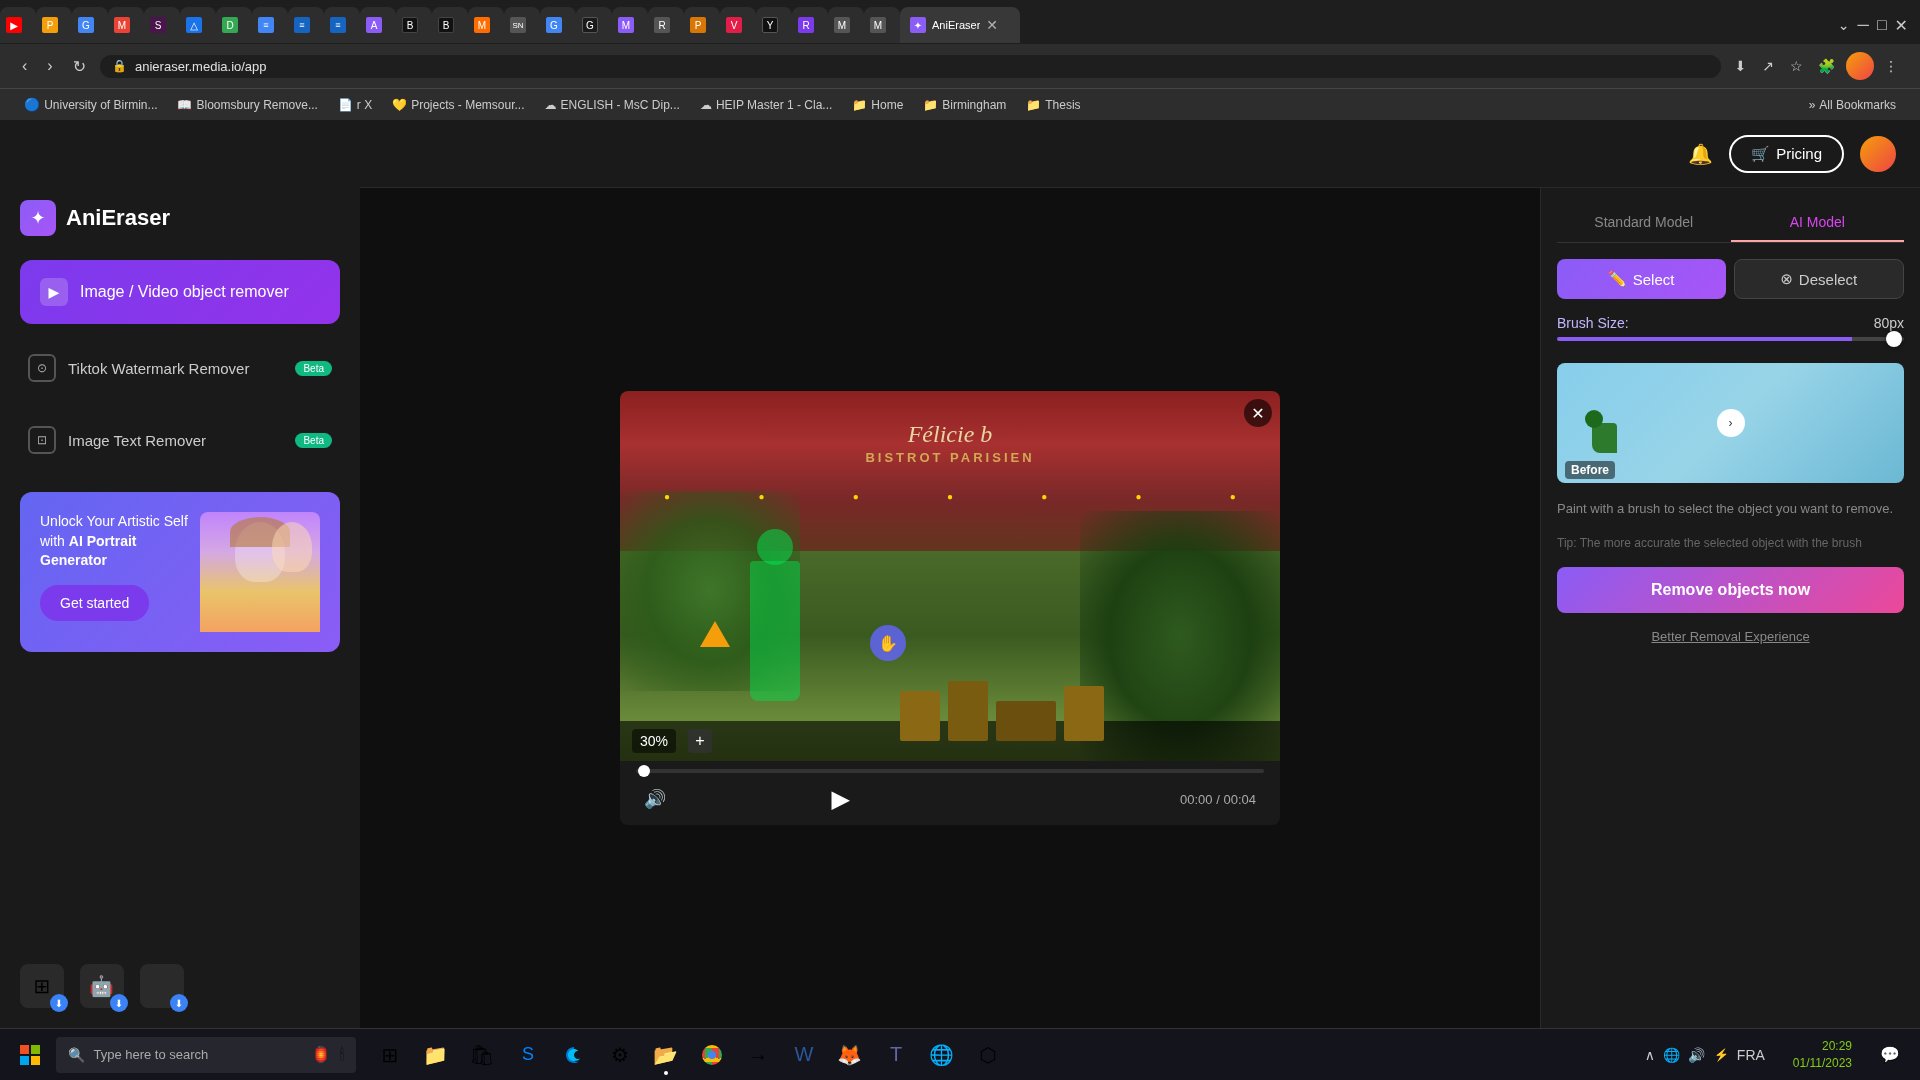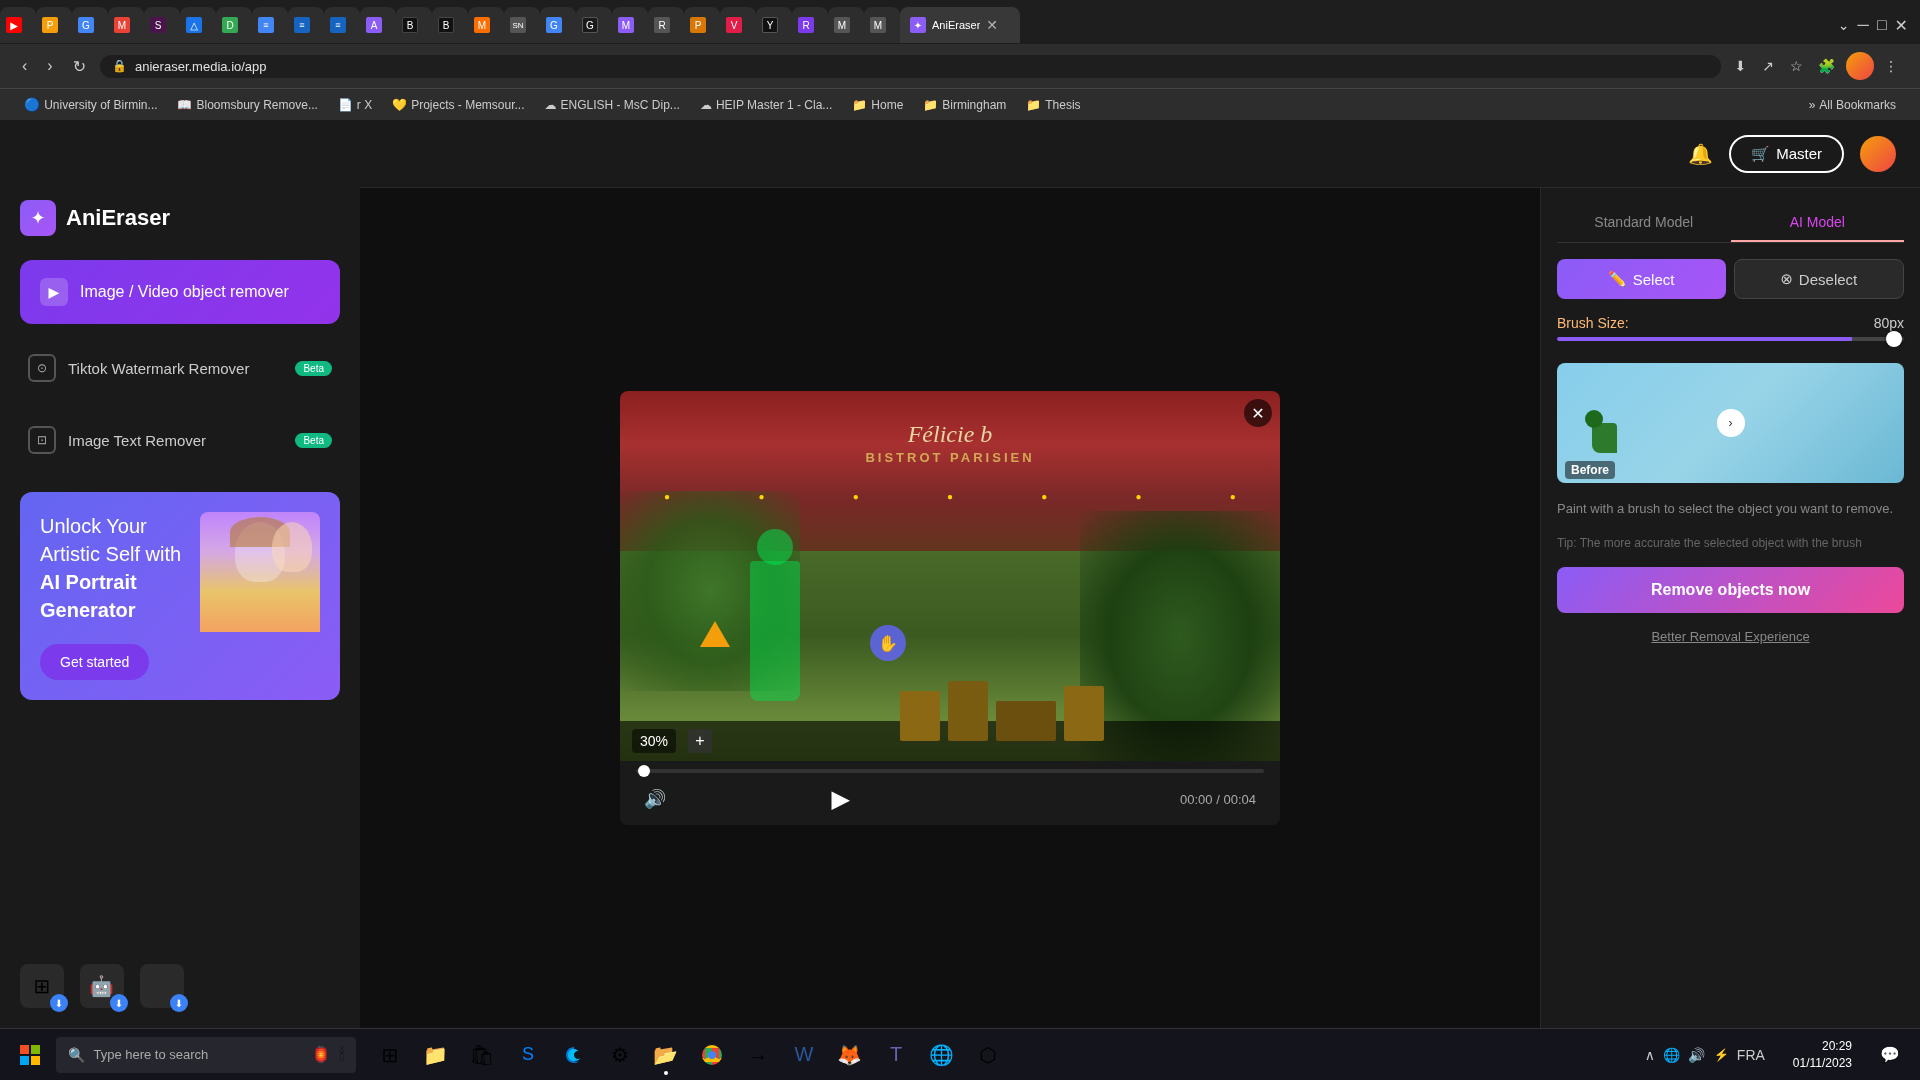--- a/index.html
+++ b/index.html
@@ -37,21 +37,21 @@
     .sidebar-item-card { background: linear-gradient(135deg, #7c3aed, #9333ea); border-radius: 12px; padding: 18px 20px; cursor: pointer; display: flex; align-items: center; gap: 12px; }
     .sidebar-item-icon { width: 28px; height: 28px; background: rgba(255,255,255,0.2); border-radius: 6px; display: flex; align-items: center; justify-content: center; color: white; font-size: 14px; }
     .sidebar-item-label { color: white; font-size: 16px; font-weight: 500; }
 
     .sidebar-item-plain { padding: 14px 8px; cursor: pointer; display: flex; align-items: center; gap: 12px; border-radius: 8px; }
     .sidebar-item-plain-icon { width: 28px; height: 28px; border: 2px solid #555; border-radius: 6px; display: flex; align-items: center; justify-content: center; color: #aaa; font-size: 12px; }
     .sidebar-item-plain-label { color: #cccccc; font-size: 15px; }
     .beta-badge { background: #10b981; color: white; font-size: 10px; padding: 2px 8px; border-radius: 10px; margin-left: auto; }
 
     .promo-card { background: linear-gradient(135deg, #6366f1, #8b5cf6); border-radius: 12px; padding: 20px; margin-top: 8px; position: relative; overflow: hidden; }
-    .promo-text { color: white; font-size: 20px; font-weight: 400; line-height: 1.4; margin-bottom: 20px; }
+    .promo-text { color: white; font-size: 14px; font-weight: 400; line-height: 1.4; margin-bottom: 14px; }
     .promo-text strong { font-weight: 700; }
     .promo-btn { background: #7c3aed; color: white; border: none; border-radius: 20px; padding: 10px 20px; font-size: 14px; cursor: pointer; font-weight: 500; }
 
     .download-icons { display: flex; gap: 16px; margin-top: auto; padding-top: 8px; }
     .download-icon { display: flex; flex-direction: column; align-items: center; gap: 4px; cursor: pointer; }
     .download-icon-img { width: 44px; height: 44px; background: #2a2a2a; border-radius: 8px; display: flex; align-items: center; justify-content: center; font-size: 20px; position: relative; }
     .download-badge { position: absolute; bottom: -4px; right: -4px; width: 18px; height: 18px; background: #3b82f6; border-radius: 50%; display: flex; align-items: center; justify-content: center; color: white; font-size: 10px; }
 
     
     .main-content { flex: 1; background: #0f0f0f; display: flex; flex-direction: column; align-items: center; justify-content: center; position: relative; }
@@ -80,21 +80,21 @@
     
     .model-tabs { display: flex; border-bottom: 1px solid #333; }
     .model-tab { flex: 1; padding: 10px; text-align: center; color: #888; font-size: 14px; cursor: pointer; border-bottom: 2px solid transparent; }
     .model-tab.active { color: #d946ef; border-bottom: 2px solid #fca5a5; font-weight: 400; }
 
     .action-btns { display: flex; gap: 8px; }
     .select-btn { flex: 1; background: linear-gradient(135deg, #8b5cf6, #a855f7); border: none; color: white; padding: 10px; border-radius: 8px; cursor: pointer; font-size: 15px; font-weight: 500; display: flex; align-items: center; justify-content: center; gap: 6px; }
     .deselect-btn { flex: 1; background: #2a2a2a; border: 1px solid #444; color: #ccc; padding: 10px; border-radius: 8px; cursor: pointer; font-size: 15px; display: flex; align-items: center; justify-content: center; gap: 6px; }
 
     .brush-size-row { display: flex; justify-content: space-between; align-items: center; }
-    .brush-label { color: #fdba74; font-size: 14px; }
+    .brush-label { color: #c4b5fd; font-size: 14px; }
     .brush-value { color: #ccc; font-size: 14px; }
     .brush-slider { width: 100%; height: 4px; background: linear-gradient(to right, #8b5cf6 0%, #8b5cf6 85%, #444 85%); border-radius: 2px; position: relative; margin: 6px 0; cursor: pointer; }
     .brush-thumb { width: 16px; height: 16px; background: white; border-radius: 50%; position: absolute; right: 2px; top: -6px; box-shadow: 0 0 4px rgba(0,0,0,0.5); }
 
     .before-after-preview { border-radius: 8px; overflow: hidden; position: relative; }
     .before-after-img { width: 100%; height: 120px; display: flex; }
     .before-half { flex: 1; background: linear-gradient(135deg, #87ceeb 0%, #98d4e8 50%, #6bb8d4 100%); display: flex; align-items: flex-end; padding-bottom: 4px; justify-content: center; position: relative; }
     .after-half { flex: 1; background: linear-gradient(135deg, #87ceeb 0%, #5aa8c8 50%, #4a98b8 100%); }
     .preview-arrow { position: absolute; top: 50%; left: 50%; transform: translate(-50%, -50%); width: 28px; height: 28px; background: white; border-radius: 50%; display: flex; align-items: center; justify-content: center; color: #333; font-size: 12px; }
     .before-label { position: absolute; bottom: 4px; left: 8px; color: white; font-size: 12px; font-weight: 600; background: rgba(0,0,0,0.5); padding: 2px 6px; border-radius: 4px; }
@@ -117,21 +117,21 @@
     .taskbar-start { width: 44px; height: 44px; background: none; border: none; cursor: pointer; display: flex; align-items: center; justify-content: center; }
     .taskbar-search { display: flex; align-items: center; background: rgba(255,255,255,0.08); border-radius: 4px; padding: 4px 12px; gap: 8px; min-width: 300px; height: 36px; }
     .taskbar-search-icon { color: #aaa; font-size: 14px; }
     .taskbar-search-text { color: #aaa; font-size: 13px; }
     .taskbar-icons { display: flex; align-items: center; gap: 2px; margin-left: 8px; }
     .taskbar-icon { width: 44px; height: 44px; display: flex; align-items: center; justify-content: center; cursor: pointer; border-radius: 4px; font-size: 20px; position: relative; }
     .taskbar-icon.active::after { content: ''; position: absolute; bottom: 2px; left: 50%; transform: translateX(-50%); width: 4px; height: 4px; background: white; border-radius: 50%; }
     .taskbar-right { margin-left: auto; display: flex; align-items: center; gap: 4px; }
     .sys-tray { display: flex; align-items: center; gap: 8px; padding: 0 12px; }
     .sys-icon { color: #ccc; font-size: 14px; cursor: pointer; }
-    .clock { color: #ffffff; font-size: 12px; text-align: right; padding: 0 12px; cursor: pointer; }
+    .clock { color: #84cc16; font-size: 12px; text-align: right; padding: 0 12px; cursor: pointer; }
     .clock div { line-height: 1.4; }
     .notification-btn { width: 44px; height: 44px; display: flex; align-items: center; justify-content: center; cursor: pointer; color: #ccc; font-size: 16px; }
   </style>
 </head>
 <body>
 
 <div>
 
   <div class="tab-bar">
     <div class="tabs">
@@ -287,21 +287,21 @@
     </div>
   </div>
 </div>
 
 <div class="app-container" style="position:relative;height:calc(1080px - 44px - 44px - 32px - 52px);margin-top:0;">
 
   <div class="app-header">
     <button class="header-bell">🔔</button>
     <button class="pricing-btn">
       <span>🛒</span>
-      <span>Master</span>
+      <span>Pricing</span>
     </button>
     <div class="avatar-btn"></div>
   </div>
 
   <div class="sidebar" style="padding-top:80px;">
 
     <div class="brand">
       <div class="brand-logo">
         <span>✦</span>
       </div>

